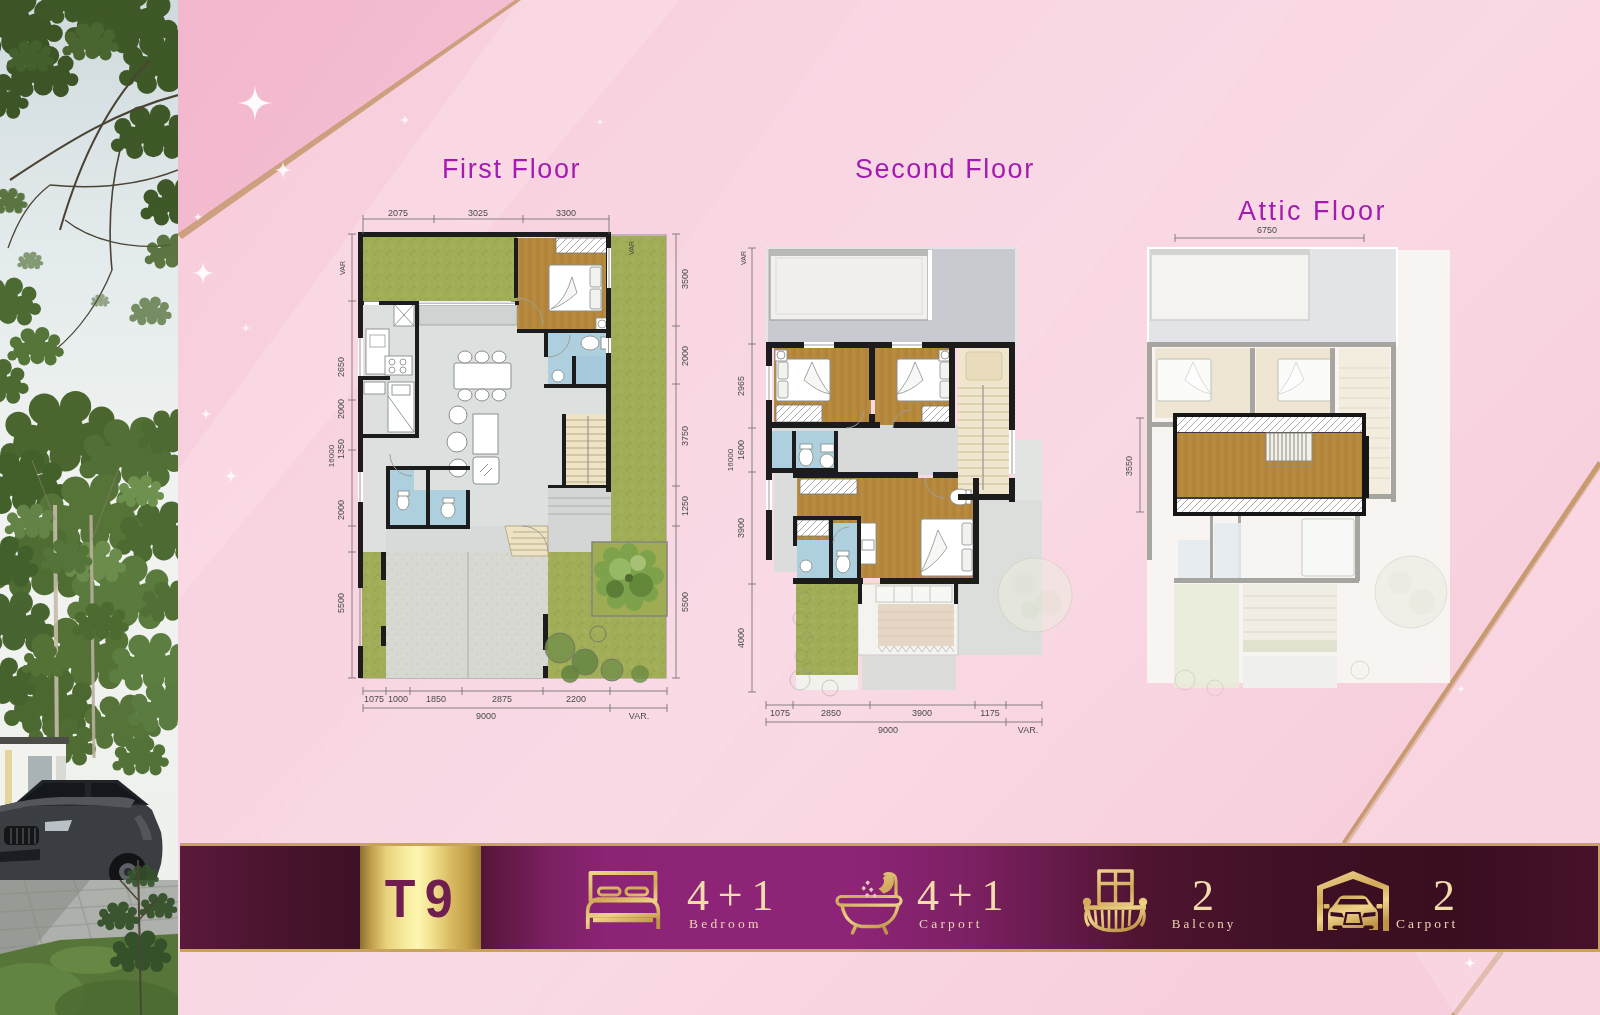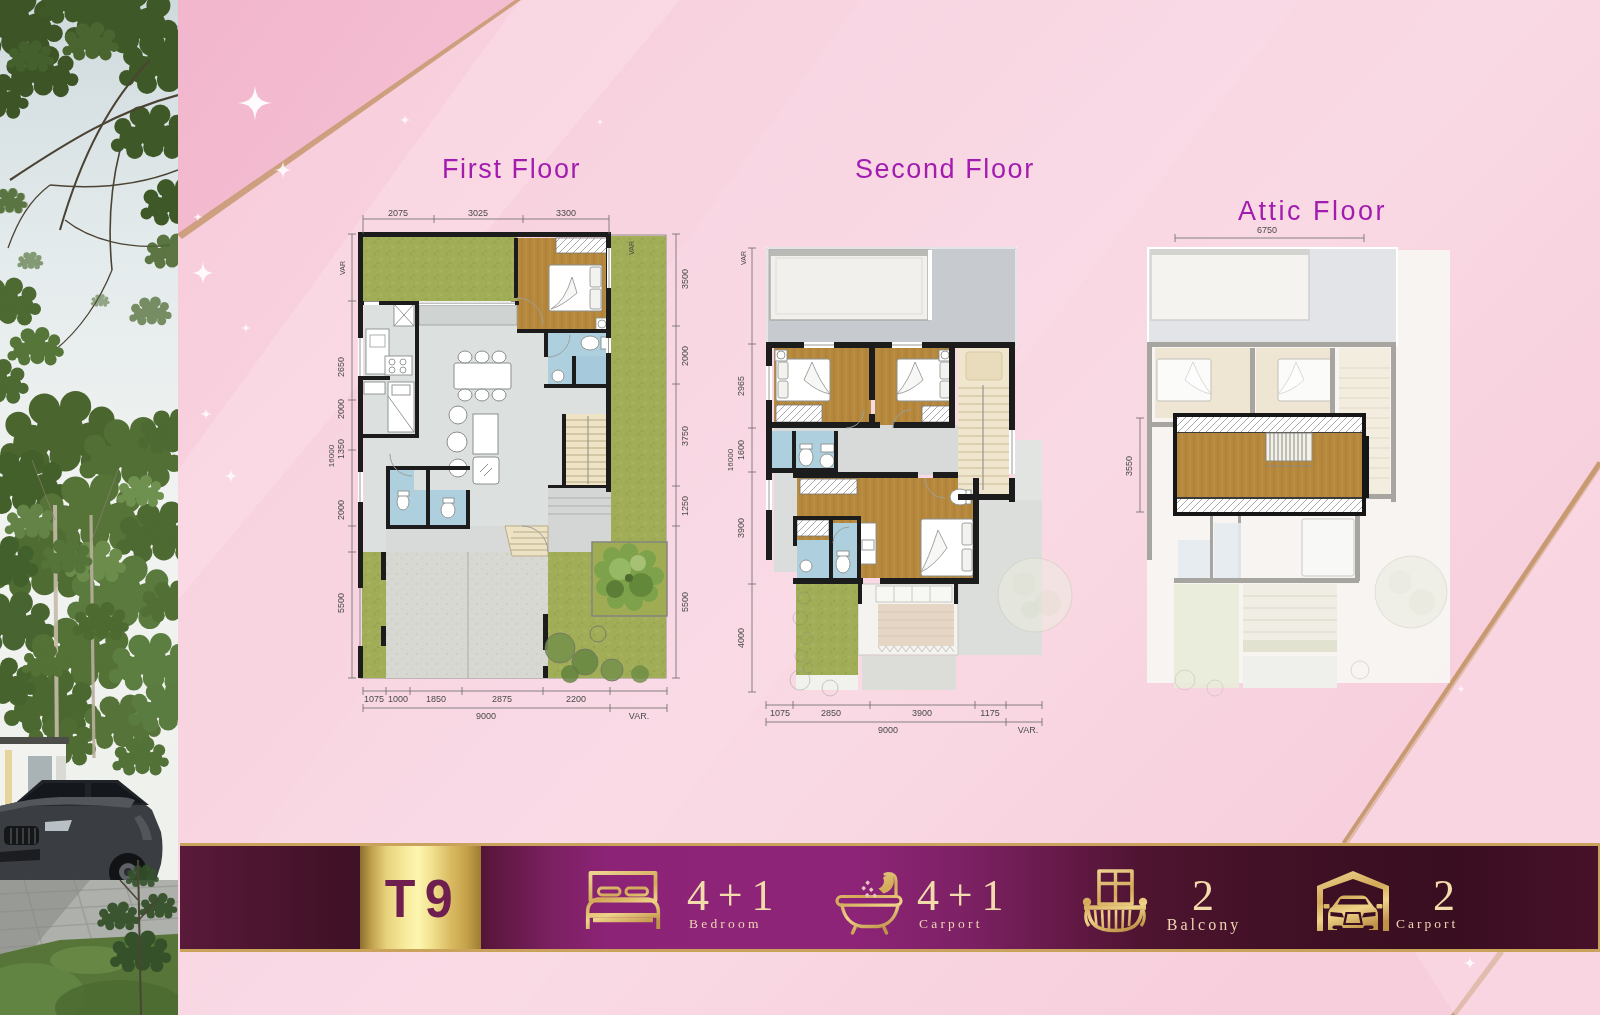--- a/index.html
+++ b/index.html
@@ -1067,21 +1067,21 @@
         <line x1="48" y1="41" x2="47" y2="57"></line>
       </g>
       <line x1="2" y1="38.5" x2="64" y2="38.5" stroke-width="4.4"></line>
     </g>
     <circle cx="5" cy="33" r="4.2" fill="url(#gold)"></circle>
     <circle cx="61" cy="33" r="4.2" fill="url(#gold)"></circle>
   </svg>
 
   <div class="abs" style="left:993px;top:24px;width:60px;color:#f3dcab;font-family:'Liberation Serif',serif;font-size:44px;text-align:center;">2</div>
 
-  <div class="abs" style="left:976px;top:70px;width:96px;text-align:center;color:#eed3b4;font-family:'Liberation Serif',serif;font-size:16px;letter-spacing:3px;">Balcony</div>
+  <div class="abs" style="left:976px;top:70px;width:96px;text-align:center;color:#eed3b4;font-family:'Liberation Serif',serif;font-size:13px;letter-spacing:3px;">Balcony</div>
 
   <svg class="abs" style="left:1135px;top:22px" width="76" height="64" viewBox="0 0 76 64">
     <path d="M2,63 L2,18 L38,3 L74,18 L74,63 L68,63 L68,21.5 L38,11 L8,21.5 L8,63 Z" fill="url(#gold)"></path>
     <g fill="url(#gold)">
       <path d="M13,62 L13,48 Q13,41 17,39 L23,31 Q25,27.5 29,27.5 L47,27.5 Q51,27.5 53,31 L59,39 Q63,41 63,48 L63,62 L54,62 L54,60 L22,60 L22,62 Z"></path>
       <rect x="8.5" y="36" width="6" height="4.5" rx="1"></rect>
       <rect x="61.5" y="36" width="6" height="4.5" rx="1"></rect>
     </g>
     <g fill="#3a0e22">
       <path d="M25.5,31 L50.5,31 L53.5,36.5 L22.5,36.5 Z"></path>

